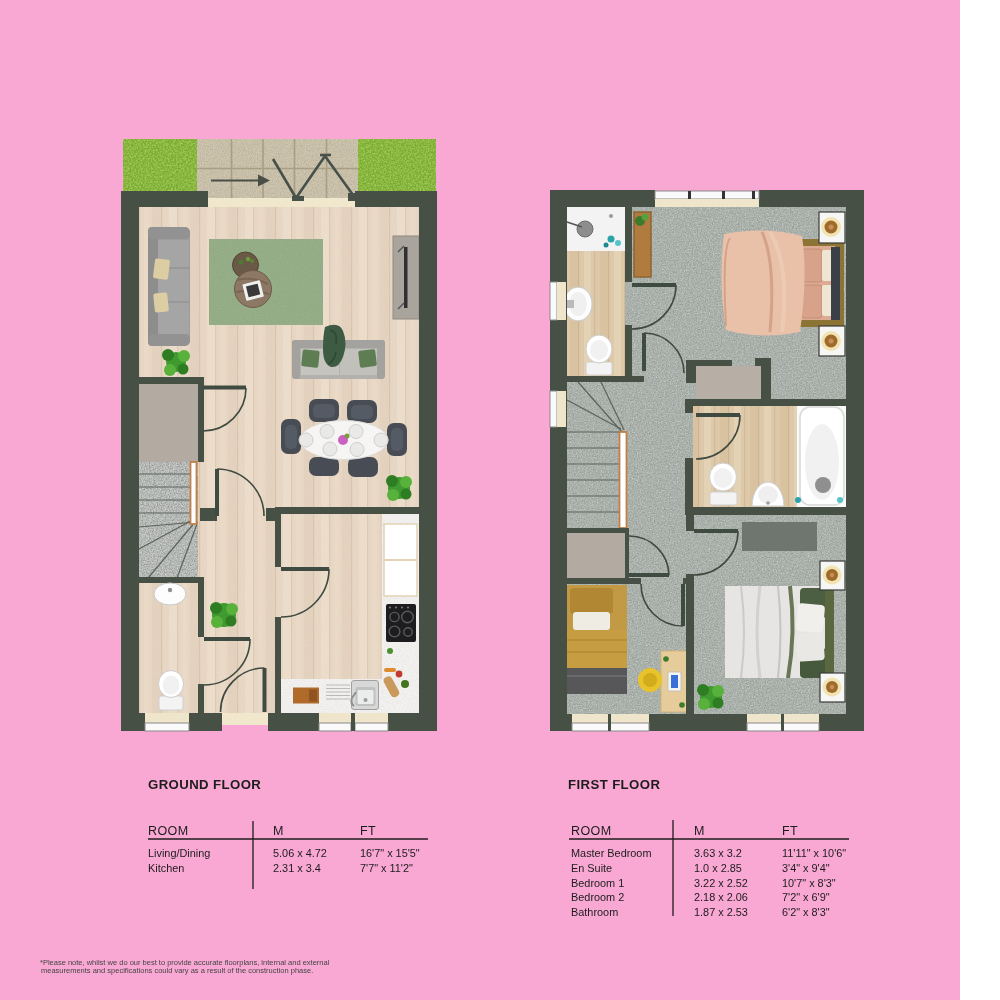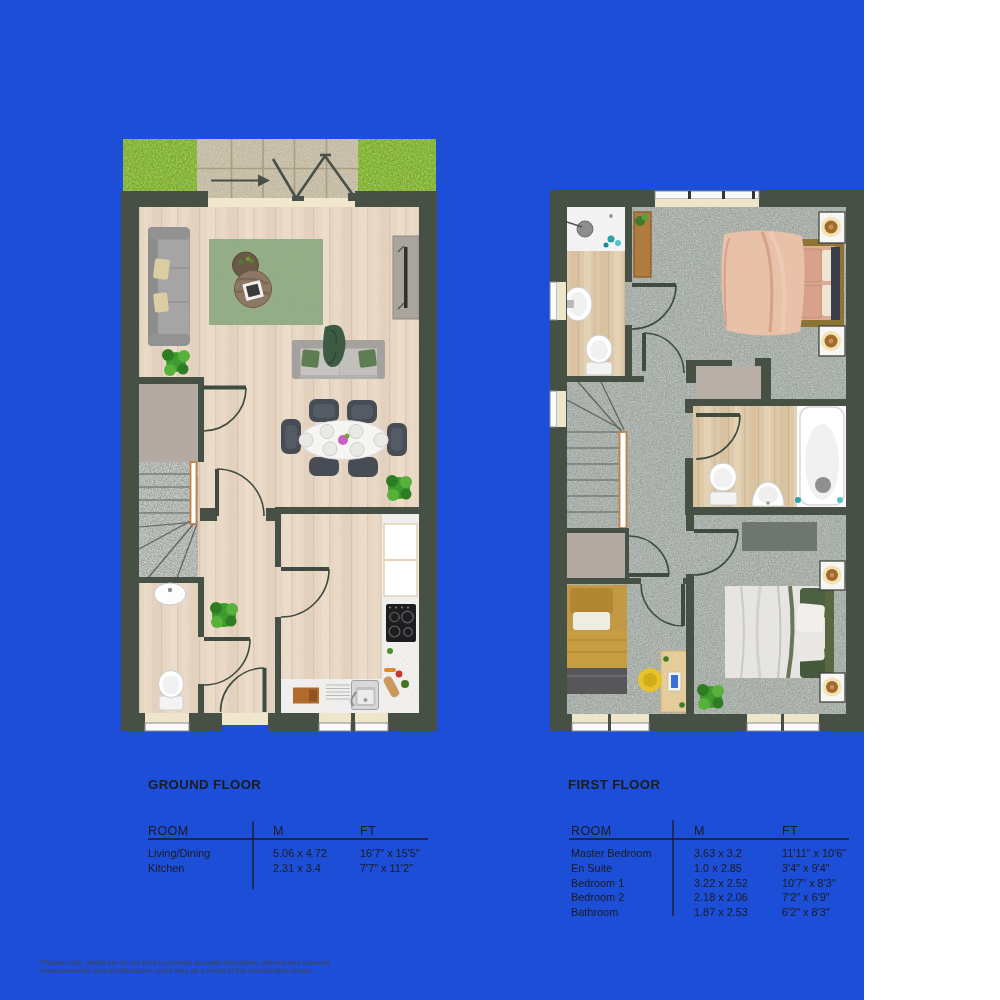--- a/index.html
+++ b/index.html
@@ -1,16 +1,16 @@
 <!DOCTYPE html>
 <html><head>
 <meta charset="utf-8">
 <style>
   html,body{margin:0;padding:0;background:#ffffff;}
-  #page{position:relative;width:864px;height:1000px;background:#1d4ed8;overflow:hidden;
+  #page{position:relative;width:960px;height:1000px;background:#f9a8d4;overflow:hidden;
         font-family:"Liberation Sans", sans-serif;}
 </style>
 </head>
 <body>
 <div id="page">
 <svg width="1000" height="1000" viewBox="0 0 1000 1000">
 <defs>
   <filter id="dsp" x="0%" y="0%" width="100%" height="100%">
     <feTurbulence type="fractalNoise" baseFrequency="0.75" numOctaves="2" seed="3"></feTurbulence>
     <feColorMatrix type="matrix" values="0 0 0 0 0  0 0 0 0 0  0 0 0 0 0  1.6 0 0 0 -0.5"></feColorMatrix>

